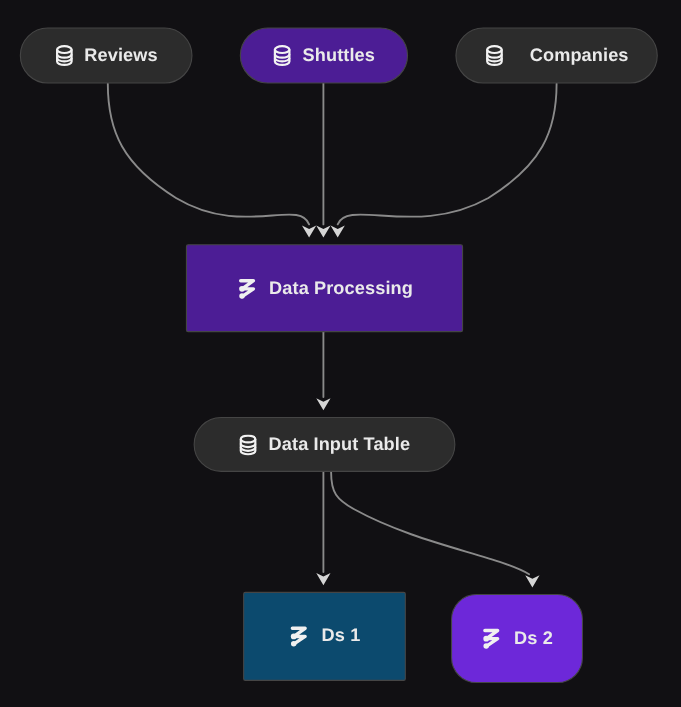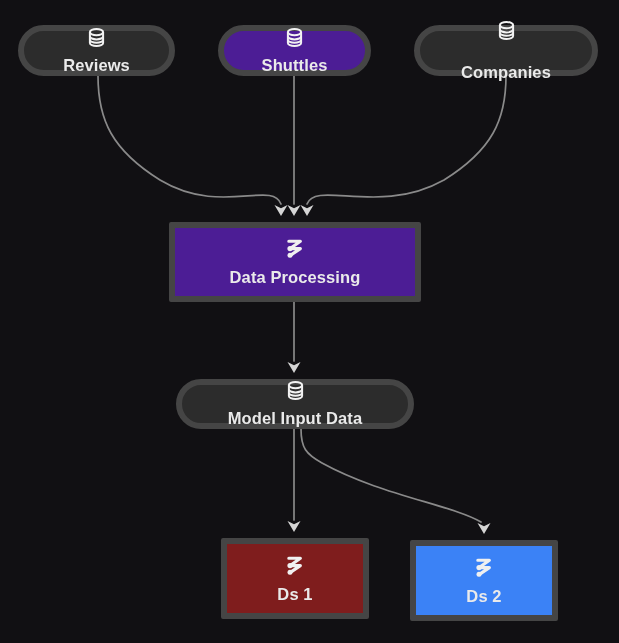--- a/index.html
+++ b/index.html
@@ -28,28 +28,27 @@
     pointer-events: none;
   }
   .node {
     position: absolute;
     box-sizing: border-box;
     display: flex;
     align-items: center;
     justify-content: center;
     gap: 10px;
     background: #2c2c2c;
-    border: 6px solid #0369a1;
+    border: 1px solid #0369a1;
     color: #eaeaea;
     font-size: 16.5px;
     font-weight: bold;
     letter-spacing: 0.1px;
     white-space: nowrap;
     z-index: 2;
-    flex-direction: column;
   }
   .node.data {
     border-radius: 999px;
     padding: 0 22px;
   }
   .node.task {
     border-radius: 2px;
   }
   .node-label {
     line-height: 1;
@@ -129,33 +128,33 @@
       </div>
       <div class="node data" style="left: 176px; top: 379px; width: 238px; height: 50px; background: rgb(44, 44, 44); border-color: rgb(69, 69, 69); color: rgb(234, 234, 234);">
         <span class="icon">
           <svg width="17" height="19" viewBox="0 0 17 19">
             <ellipse cx="8.5" cy="4.1" rx="6.6" ry="3.1" fill="none" stroke="#f2f2f2" stroke-width="2"></ellipse>
             <path d="M1.9 4.1 V14.9 C1.9 16.6 4.85 18 8.5 18 C12.15 18 15.1 16.6 15.1 14.9 V4.1" fill="none" stroke="#f2f2f2" stroke-width="2"></path>
             <path d="M1.9 8.3 C1.9 10.0 4.85 11.4 8.5 11.4 C12.15 11.4 15.1 10.0 15.1 8.3" fill="none" stroke="#f2f2f2" stroke-width="2"></path>
             <path d="M1.9 11.7 C1.9 13.4 4.85 14.8 8.5 14.8 C12.15 14.8 15.1 13.4 15.1 11.7" fill="none" stroke="#f2f2f2" stroke-width="2"></path>
           </svg>
         </span>
-        <span class="node-label">Model Input Data</span>
+        <span class="node-label">Data Input Table</span>
       </div>
-      <div class="node task" style="left: 221px; top: 538px; width: 148px; height: 81px; background: #7f1d1d; border-color: rgb(69, 69, 69); color: rgb(234, 234, 234);">
+      <div class="node task" style="left: 221px; top: 538px; width: 148px; height: 81px; background: #0c4a6e; border-color: rgb(69, 69, 69); color: rgb(234, 234, 234);">
         <span class="icon">
           <svg width="20" height="21" viewBox="0 0 20 21">
             <path d="M3.8 3.2 L15.4 3.2 L5.2 10.6 L15.4 10.6 L5.0 17.6" fill="none" stroke="#f0f0f0" stroke-width="3.1" stroke-linecap="round" stroke-linejoin="round"></path>
             <circle cx="5.0" cy="10.6" r="2.6" fill="#f0f0f0"></circle>
             <circle cx="5.0" cy="17.2" r="2.5" fill="#f0f0f0"></circle>
           </svg>
         </span>
         <span class="node-label">Ds 1</span>
       </div>
-      <div class="node task" style="left: 410px; top: 540px; width: 148px; height: 81px; background: #3b82f6; border-color: rgb(69, 69, 69); color: rgb(234, 234, 234);">
+      <div class="node task" style="left: 410px; top: 540px; width: 120px; height: 81px; background: #6d28d9; border-color: rgb(69, 69, 69); color: rgb(234, 234, 234); border-radius: 23px;">
         <span class="icon">
           <svg width="20" height="21" viewBox="0 0 20 21">
             <path d="M3.8 3.2 L15.4 3.2 L5.2 10.6 L15.4 10.6 L5.0 17.6" fill="none" stroke="#f0f0f0" stroke-width="3.1" stroke-linecap="round" stroke-linejoin="round"></path>
             <circle cx="5.0" cy="10.6" r="2.6" fill="#f0f0f0"></circle>
             <circle cx="5.0" cy="17.2" r="2.5" fill="#f0f0f0"></circle>
           </svg>
         </span>
         <span class="node-label">Ds 2</span>
       </div>
     </div>

